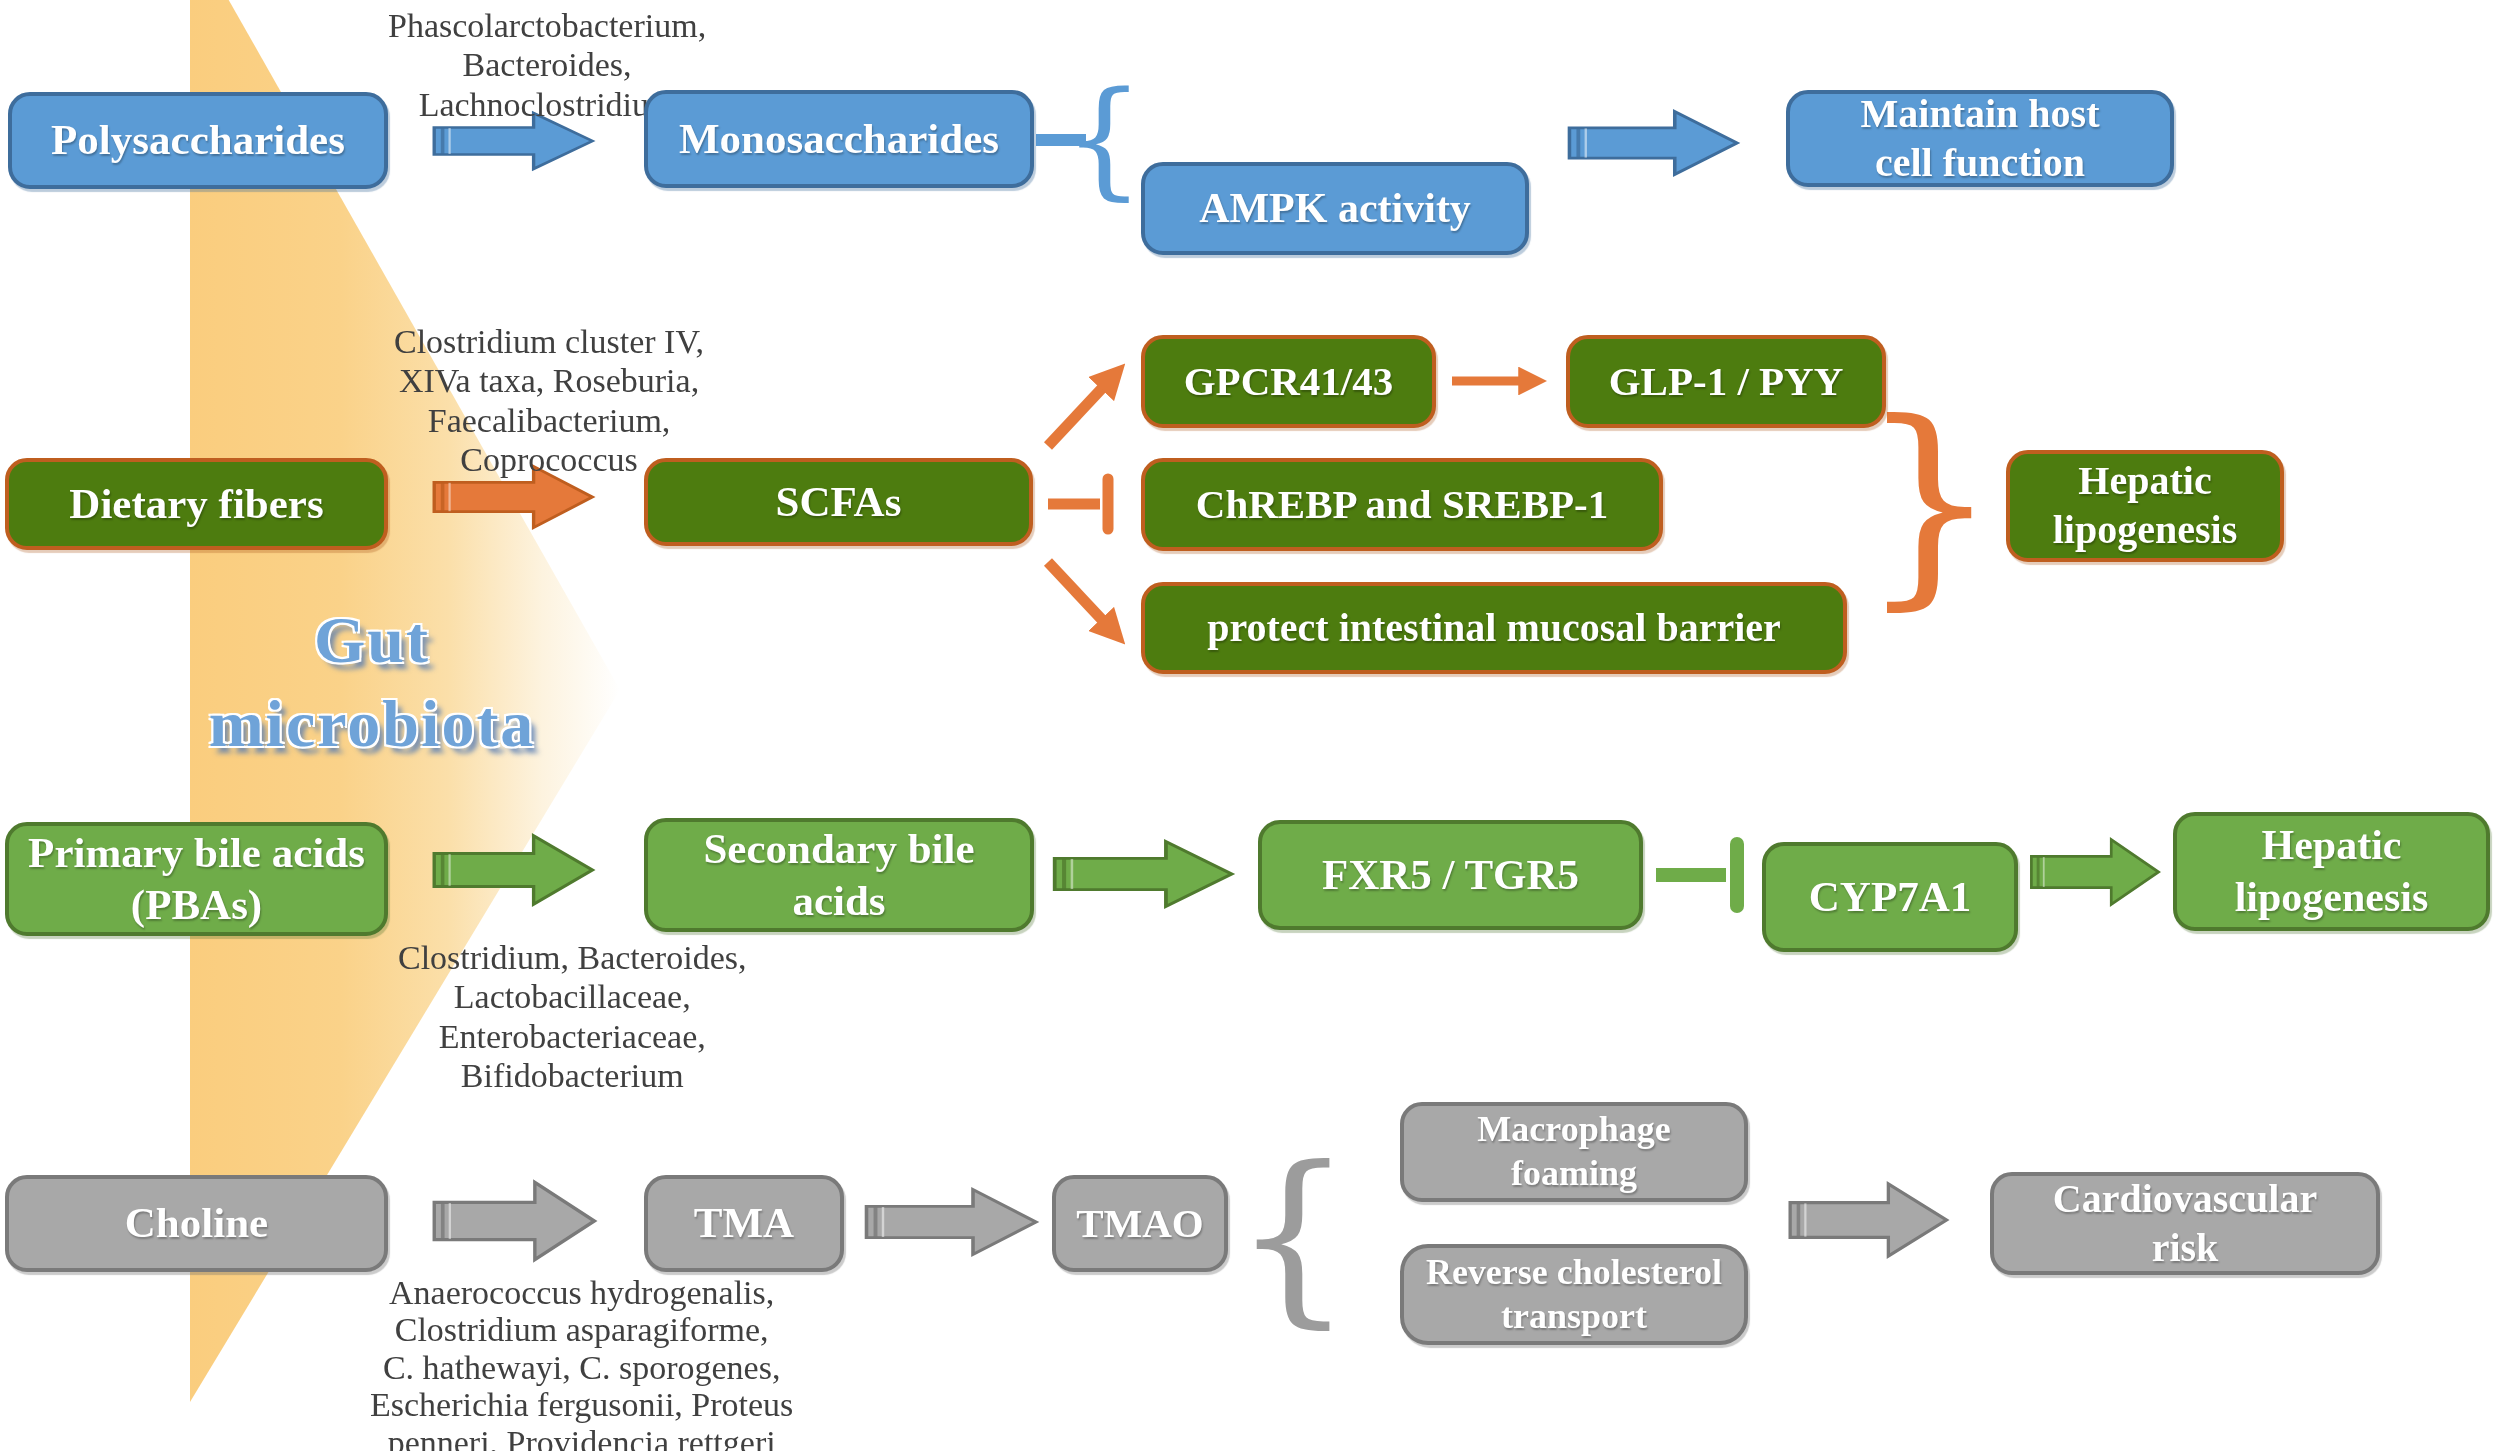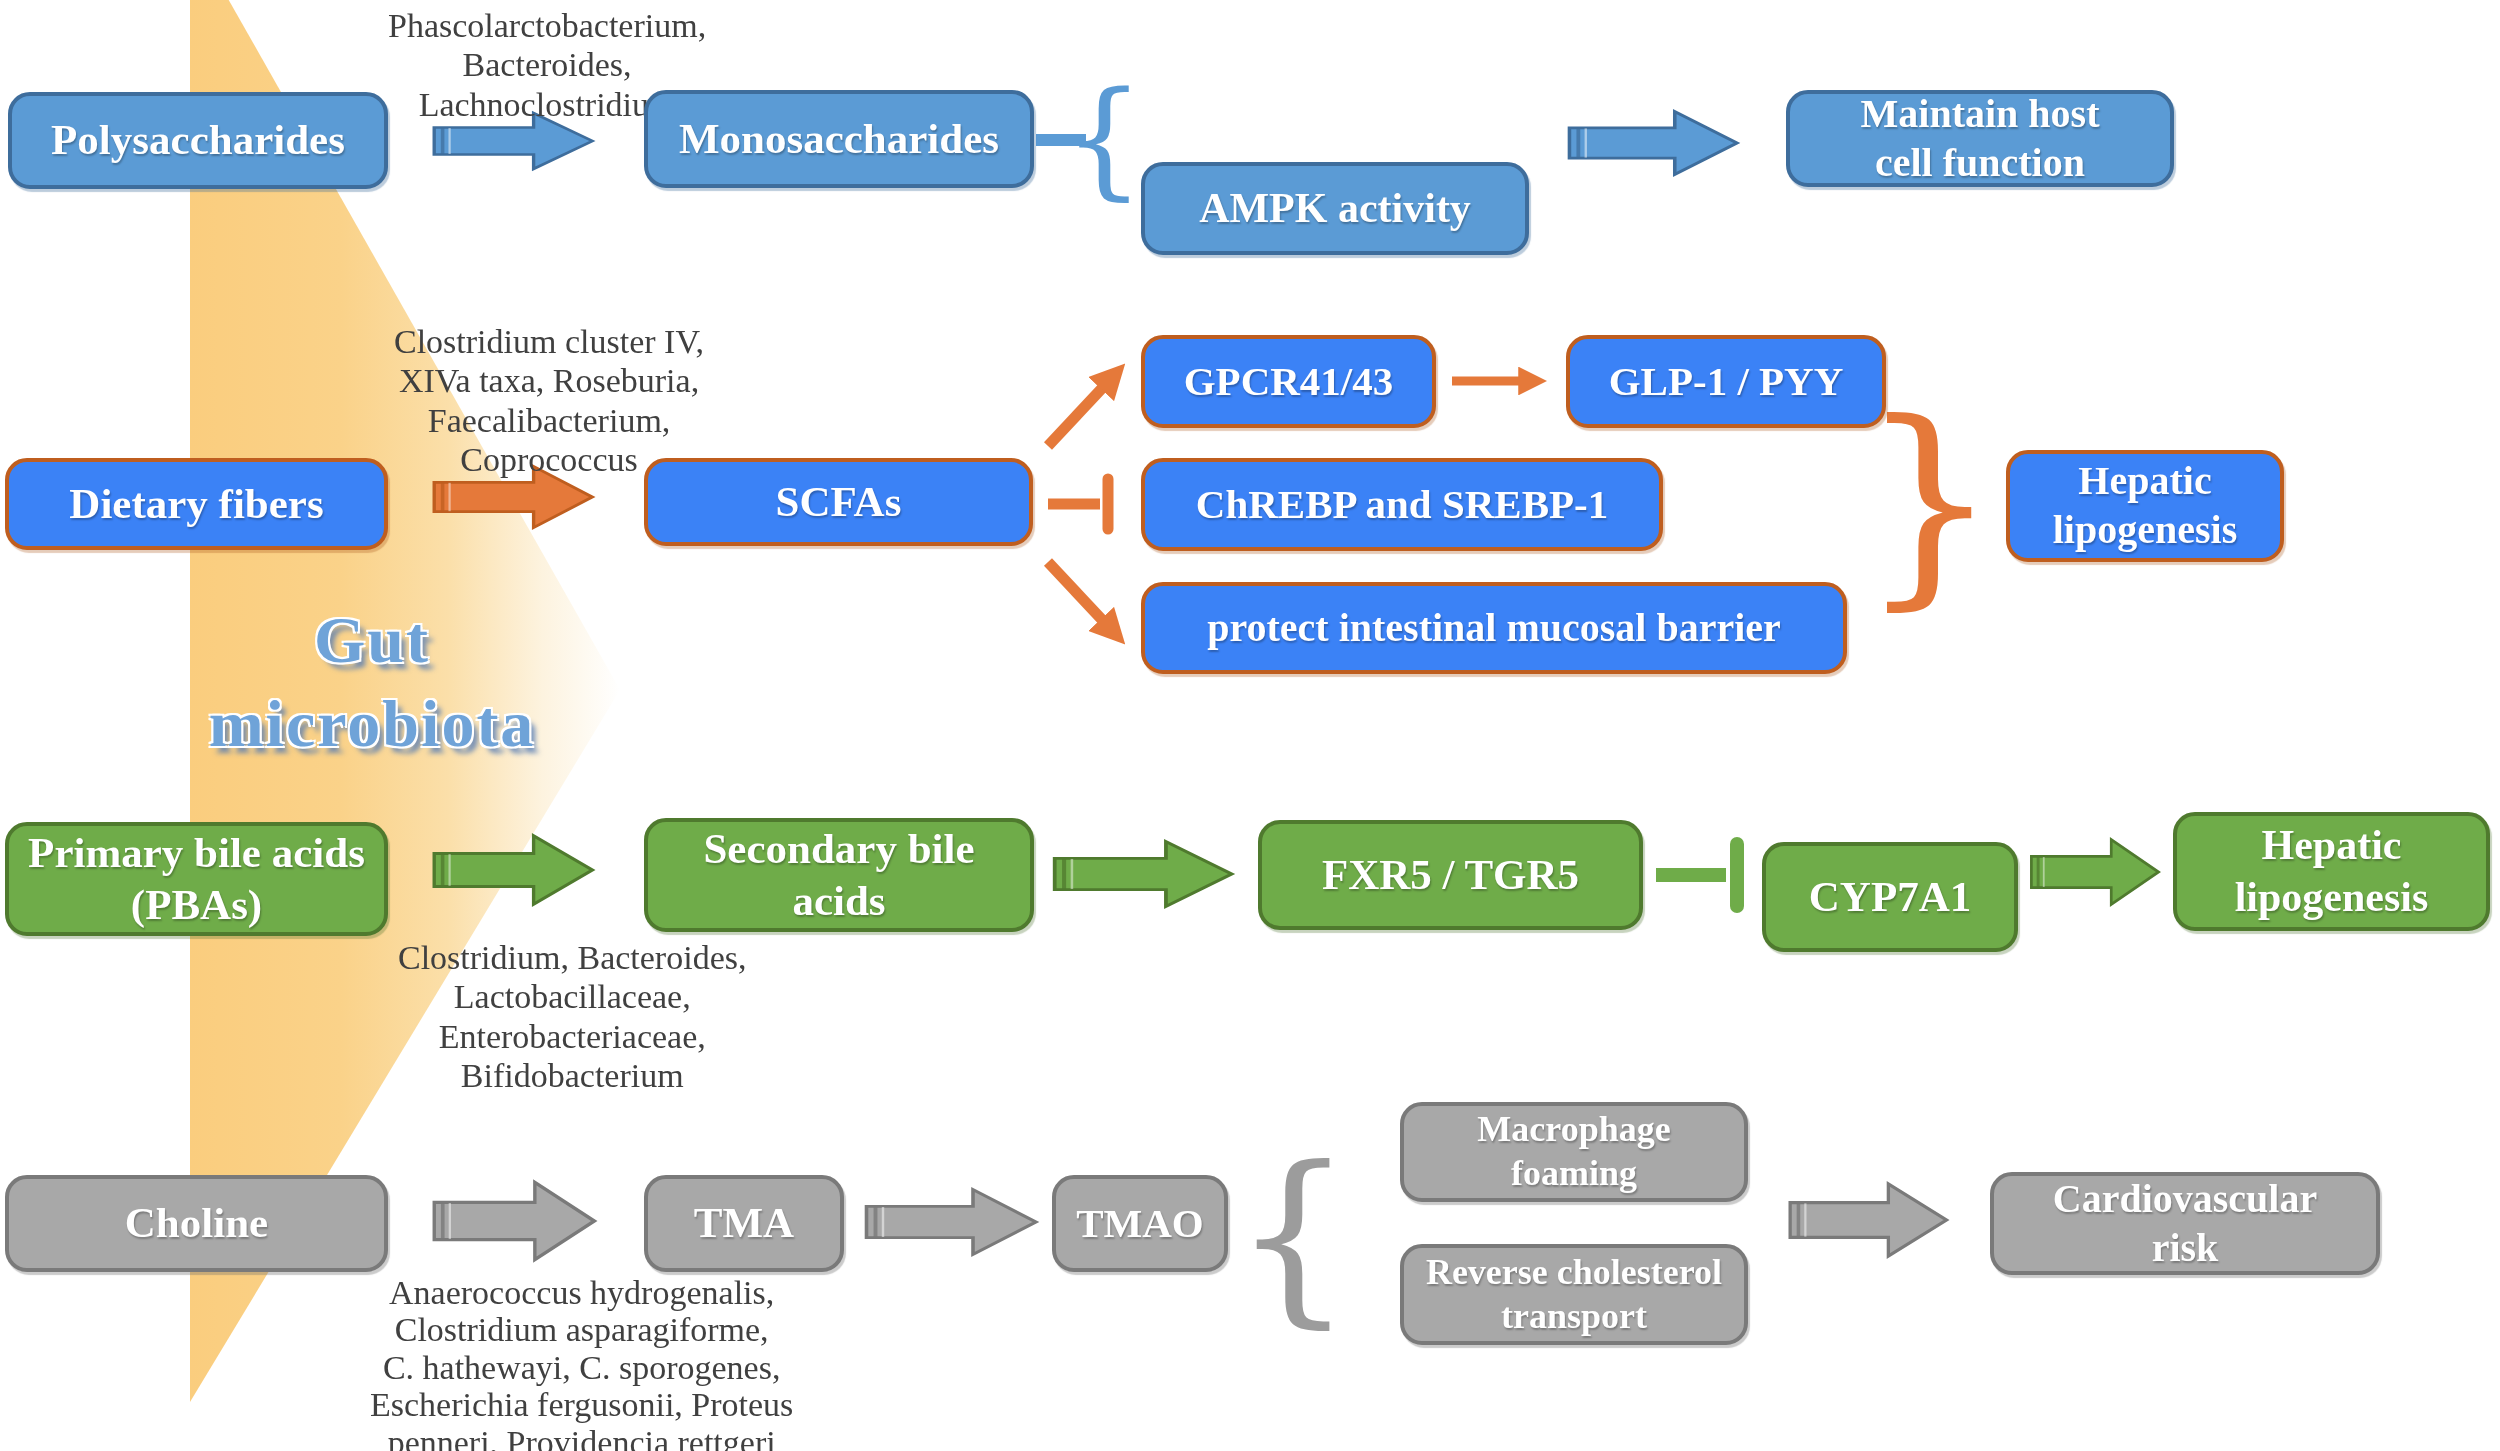--- a/index.html
+++ b/index.html
@@ -23,21 +23,21 @@
     position:absolute; z-index:3; font-size:34px; line-height:1.16;
     color:#404040; white-space:pre-line;text-align:center;
   }
   .node{
     position:absolute; z-index:4; display:flex; align-items:center; justify-content:center;
     text-align:center; color:#ffffff; font-weight:bold; border-radius:22px;
     white-space:pre-line; line-height:1.22; padding:0 6px; box-sizing:border-box;
     text-shadow:1px 2px 2px rgba(0,0,0,0.28);
   }
   .blue  {background:#5B9BD5; border:4px solid #3E6D9C; box-shadow:2px 3px 1px rgba(62,109,156,0.35);}
-  .orange{background:#3b82f6; border:4px solid #BF5E1F; box-shadow:2px 3px 1px rgba(170,85,25,0.3);}
+  .orange{background:#4d7c0f; border:4px solid #BF5E1F; box-shadow:2px 3px 1px rgba(170,85,25,0.3);}
   .green {background:#6FAC49; border:4px solid #4F7A2E; box-shadow:2px 3px 1px rgba(70,110,40,0.3);}
   .gray  {background:#A8A8A8; border:4px solid #7A7A7A; box-shadow:2px 3px 1px rgba(105,105,105,0.35);}
   .barrow{position:absolute; z-index:2;}
   .brace{
     position:absolute; z-index:3; display:flex; align-items:center; justify-content:center;
     font-family:"DejaVu Serif","Liberation Serif",serif; font-weight:normal; overflow:visible;
   }
   .overlay{position:absolute; left:0; top:0; z-index:3; pointer-events:none;}
 </style>
 </head>
@@ -154,21 +154,21 @@
     <line x1="9" y1="17.5" x2="9" y2="42.5" stroke="#7A7A7A" stroke-width="2.6" opacity="0.8"></line>
     <line x1="14" y1="17.5" x2="14" y2="42.5" stroke="#ffffff" stroke-width="1.6" opacity="0.5"></line>
   </svg>
 
   <div class="node gray" style="left:1052px; top:1175px; width:176px; height:97px; font-size:41px;">TMAO</div>
 
   <div class="brace" style="left:1262px; top:1122px; width:62px; height:225px; font-size:188px; line-height:222px; color:#9C9C9C;">{</div>
 
   <div class="node gray" style="left:1400px; top:1102px; width:348px; height:100px; font-size:36px;">Macrophage
 foaming</div>
-  <div class="node gray" style="left:1400px; top:1244px; width:348px; height:101px; font-size:36px;">Reverse cholesterol
+  <div class="node gray" style="left:1400px; top:1244px; width:348px; height:101px; font-size:36px;border-radius:28px;">Reverse cholesterol
 transport</div>
 
   <svg class="barrow" style="left:1786px; top:1180px;" width="166" height="80" viewBox="0 0 120 60" preserveAspectRatio="none">
     <path d="M3,17 L74,17 L74,3 L116,30 L74,57 L74,43 L3,43 Z" fill="#A8A8A8" stroke="#7A7A7A" stroke-width="2.4"></path>
     <line x1="9" y1="17.5" x2="9" y2="42.5" stroke="#7A7A7A" stroke-width="2.6" opacity="0.8"></line>
     <line x1="14" y1="17.5" x2="14" y2="42.5" stroke="#ffffff" stroke-width="1.6" opacity="0.5"></line>
   </svg>
 
   <div class="node gray" style="left:1990px; top:1172px; width:390px; height:103px; font-size:40px;">Cardiovascular
 risk</div>

